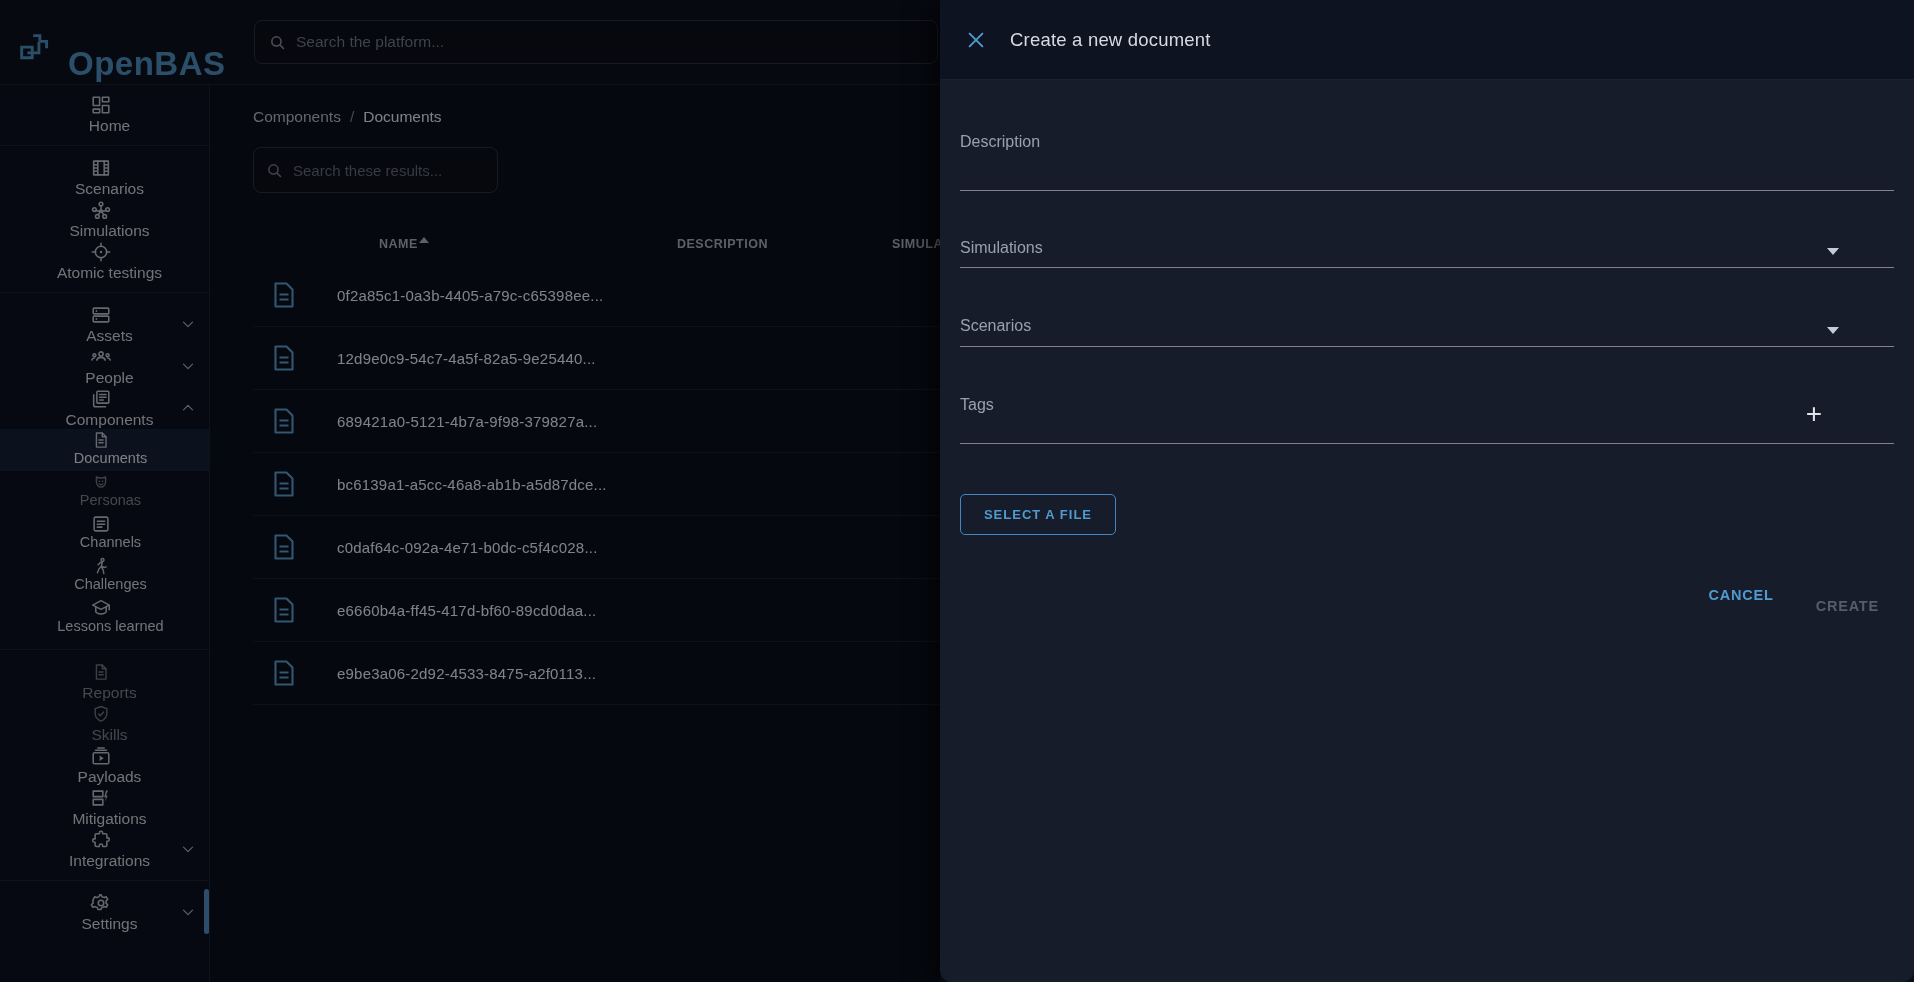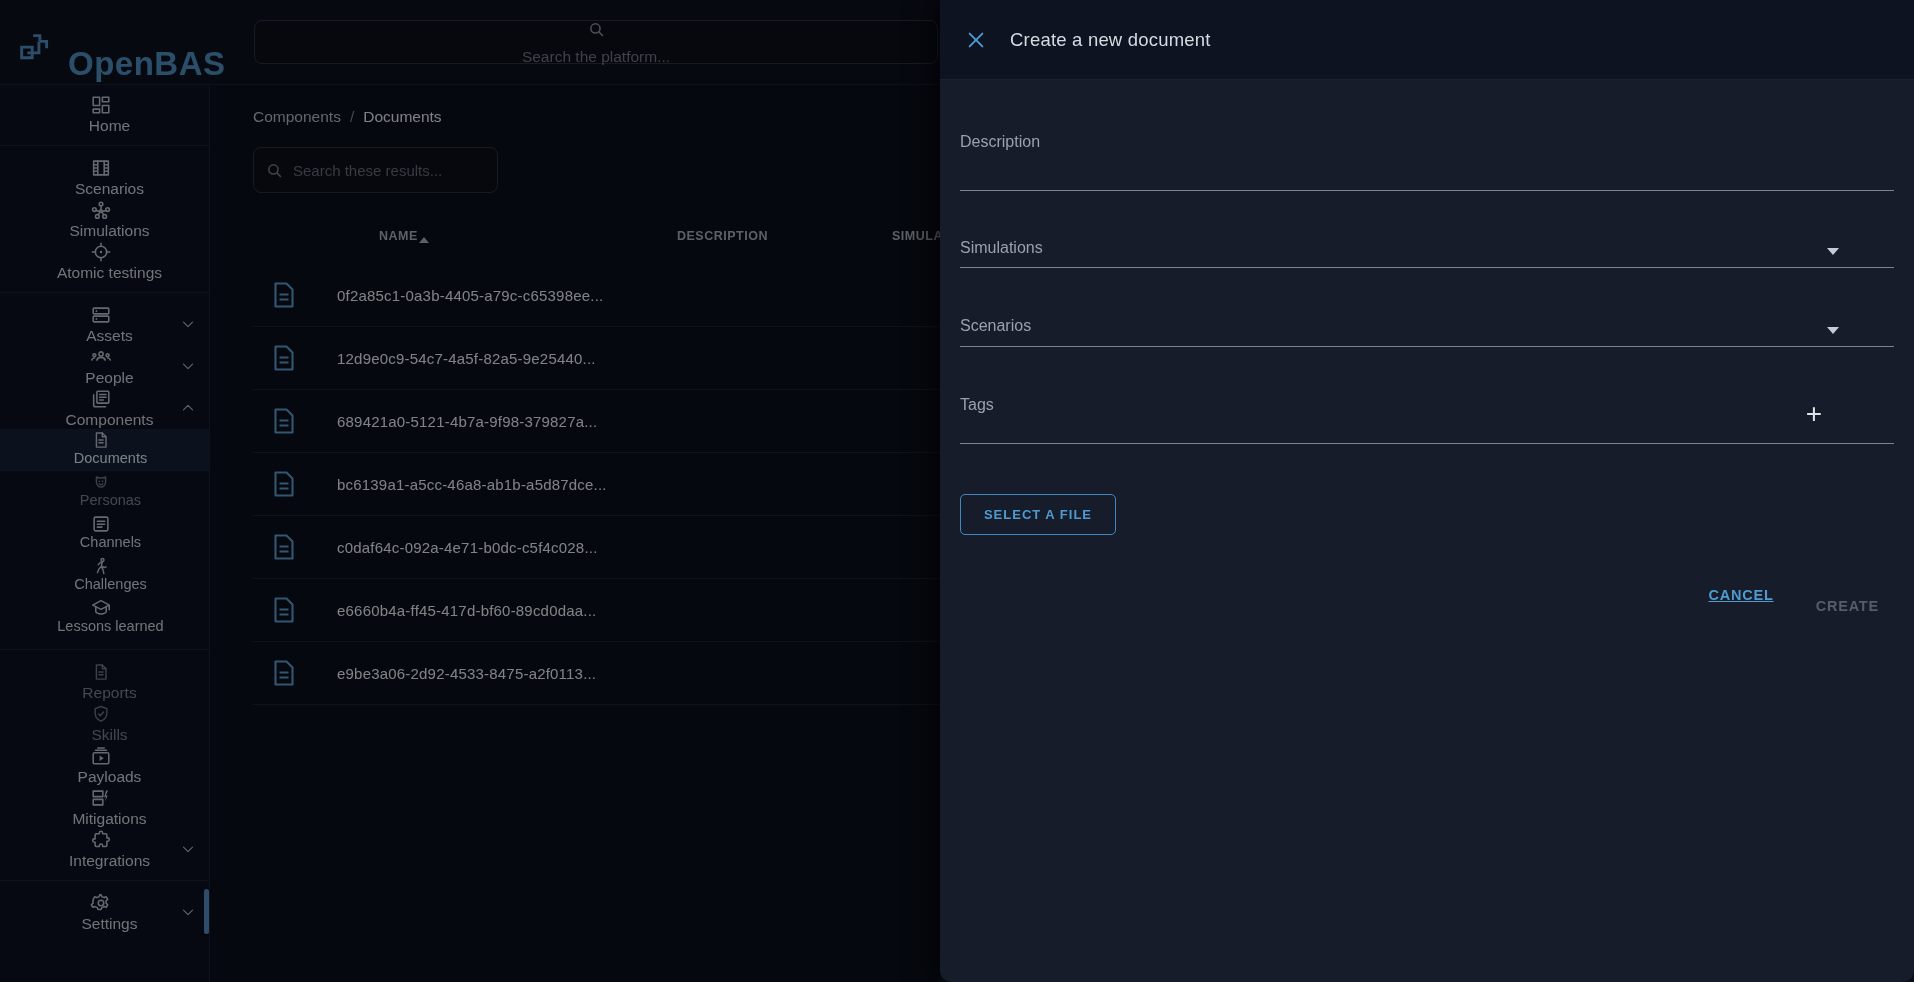--- a/index.html
+++ b/index.html
@@ -14,21 +14,21 @@
   .topbar{position:absolute;left:0;top:0;width:100%;height:85px;background:#0d1220;border-bottom:1px solid #1a2130;z-index:1;}
   .logo{position:absolute;left:14px;top:18px;display:flex;align-items:center;gap:8px;}
   .logo svg{display:block;}
   .logo-text{font-size:33px;font-weight:bold;letter-spacing:.5px;color:var(--logo-blue,#4f8fc0);margin-top:27px;}
   .searchbox{
     position:absolute;display:flex;align-items:center;gap:10px;
     background:#0b0f1a;border:1px solid #2a3242;border-radius:8px;
     color:#98a0ac;
   }
   .searchbox .ph{font-size:15.5px;color:#717987;}
-  .topbar .searchbox{left:254px;top:20px;width:684px;height:44px;padding:0 14px;flex-direction:column;}
+  .topbar .searchbox{left:254px;top:20px;width:684px;height:44px;padding:0 14px;}
   .search-glyph{width:17px;height:17px;flex:0 0 auto;}
   
   .sidebar{position:absolute;left:0;top:85px;width:210px;height:897px;background:#0c1120;border-right:1px solid #1a2130;padding-top:8px;z-index:1;}
   .side-divider{height:1px;background:#1b2231;margin:10px 0;}
   .side-item{position:relative;display:flex;align-items:center;height:42px;padding:0 10px 0 20px;cursor:pointer;color:#ced3d9;flex-direction:column;}
   .side-item .icn{width:24px;height:24px;margin-right:18px;color:#b9bfc7;flex:0 0 auto;display:flex;align-items:center;justify-content:center;}
   .side-item .lbl{font-size:15.5px;white-space:nowrap;}
   .side-item.sub{padding-left:22px;}
   .side-item.sub .icn{width:21px;height:21px;margin-right:19px;}
   .side-item.sub .lbl{font-size:14.5px;}
@@ -40,21 +40,21 @@
   .scroll-thumb{position:absolute;left:204px;top:889px;width:5px;height:45px;background:#568cc4;border-radius:3px;z-index:2;}
   
   .main{position:absolute;left:211px;top:86px;right:0;bottom:0;background:#0a0f1b;}
   .breadcrumb{position:absolute;left:42px;top:22px;font-size:15.5px;display:flex;gap:9px;align-items:center;}
   .breadcrumb .parent{color:#b6bcc4;cursor:pointer;}
   .breadcrumb .sep{color:#7d838c;}
   .breadcrumb .current{color:#e6eaef;}
   .results-search{left:42px;top:61px;width:245px;height:46px;padding:16px 12px;position:absolute;}
   .results-search .ph{color:#646c78;font-size:15px;}
   .thead{position:absolute;left:42px;top:139px;right:0;height:24px;font-size:12.5px;font-weight:bold;letter-spacing:.5px;color:#aab0b9;}
-  .th{position:absolute;top:4px;display:flex;align-items:flex-end;gap:1px;cursor:pointer;white-space:nowrap;}
+  .th{position:absolute;top:12px;display:flex;align-items:flex-start;gap:1px;cursor:pointer;white-space:nowrap;}
   .th-name{left:126px;}
   .th-desc{left:424px;}
   .th-sim{left:639px;}
   .sort-arrow{width:0;height:0;border-left:5px solid transparent;border-right:5px solid transparent;border-bottom:6px solid #aab0b9;}
   .rows{position:absolute;left:42px;top:178px;width:687px;}
   .trow{position:relative;height:63px;display:flex;align-items:center;border-bottom:1px solid rgba(255,255,255,0.08);cursor:pointer;}
   .trow .doc-icn{position:absolute;left:19px;width:24px;height:28px;color:var(--doc-blue,#5c9ecf);}
   .trow .rname{position:absolute;left:84px;font-size:15px;color:#e9edf1;letter-spacing:.2px;}
   
   .backdrop{position:absolute;left:0;top:0;width:940px;height:982px;background:rgba(0,0,0,0.45);z-index:5;}
@@ -77,21 +77,21 @@
   .plus-btn{position:absolute;right:92px;top:320px;font-size:28px;font-weight:300;color:#dfe3e8;cursor:pointer;line-height:28px;}
   .select-file-btn{
     position:absolute;left:20px;top:414px;width:156px;height:41px;
     border:1px solid #3f88c4;border-radius:5px;background:transparent;
     color:var(--accent-blue,#4f9bd0);font-size:13px;letter-spacing:1px;
     display:flex;align-items:center;justify-content:center;cursor:pointer;
     font-family:inherit;font-weight:bold;
   }
   .drawer-actions{position:absolute;right:33px;top:490px;display:flex;gap:38px;align-items:center;}
   .btn-text{font-size:14.5px;font-weight:bold;letter-spacing:.8px;cursor:pointer;background:none;border:none;font-family:inherit;padding:6px 2px;}
-  .btn-cancel{color:var(--accent-blue,#4f9bd0);text-decoration:underline;}
+  .btn-cancel{color:var(--accent-blue,#4f9bd0);}
   .btn-create{color:var(--create-disabled,#575d67);cursor:default;margin-top:22px;}
   svg{overflow:visible;}
 </style>
 </head>
 <body>
 
 <div class="stage" style="--accent-blue: #4f9bd0; --logo-blue: #4f8fc0; --doc-blue: #5c9ecf; --create-disabled: #575d67;">
 
   <div class="topbar">
     <div class="logo">

